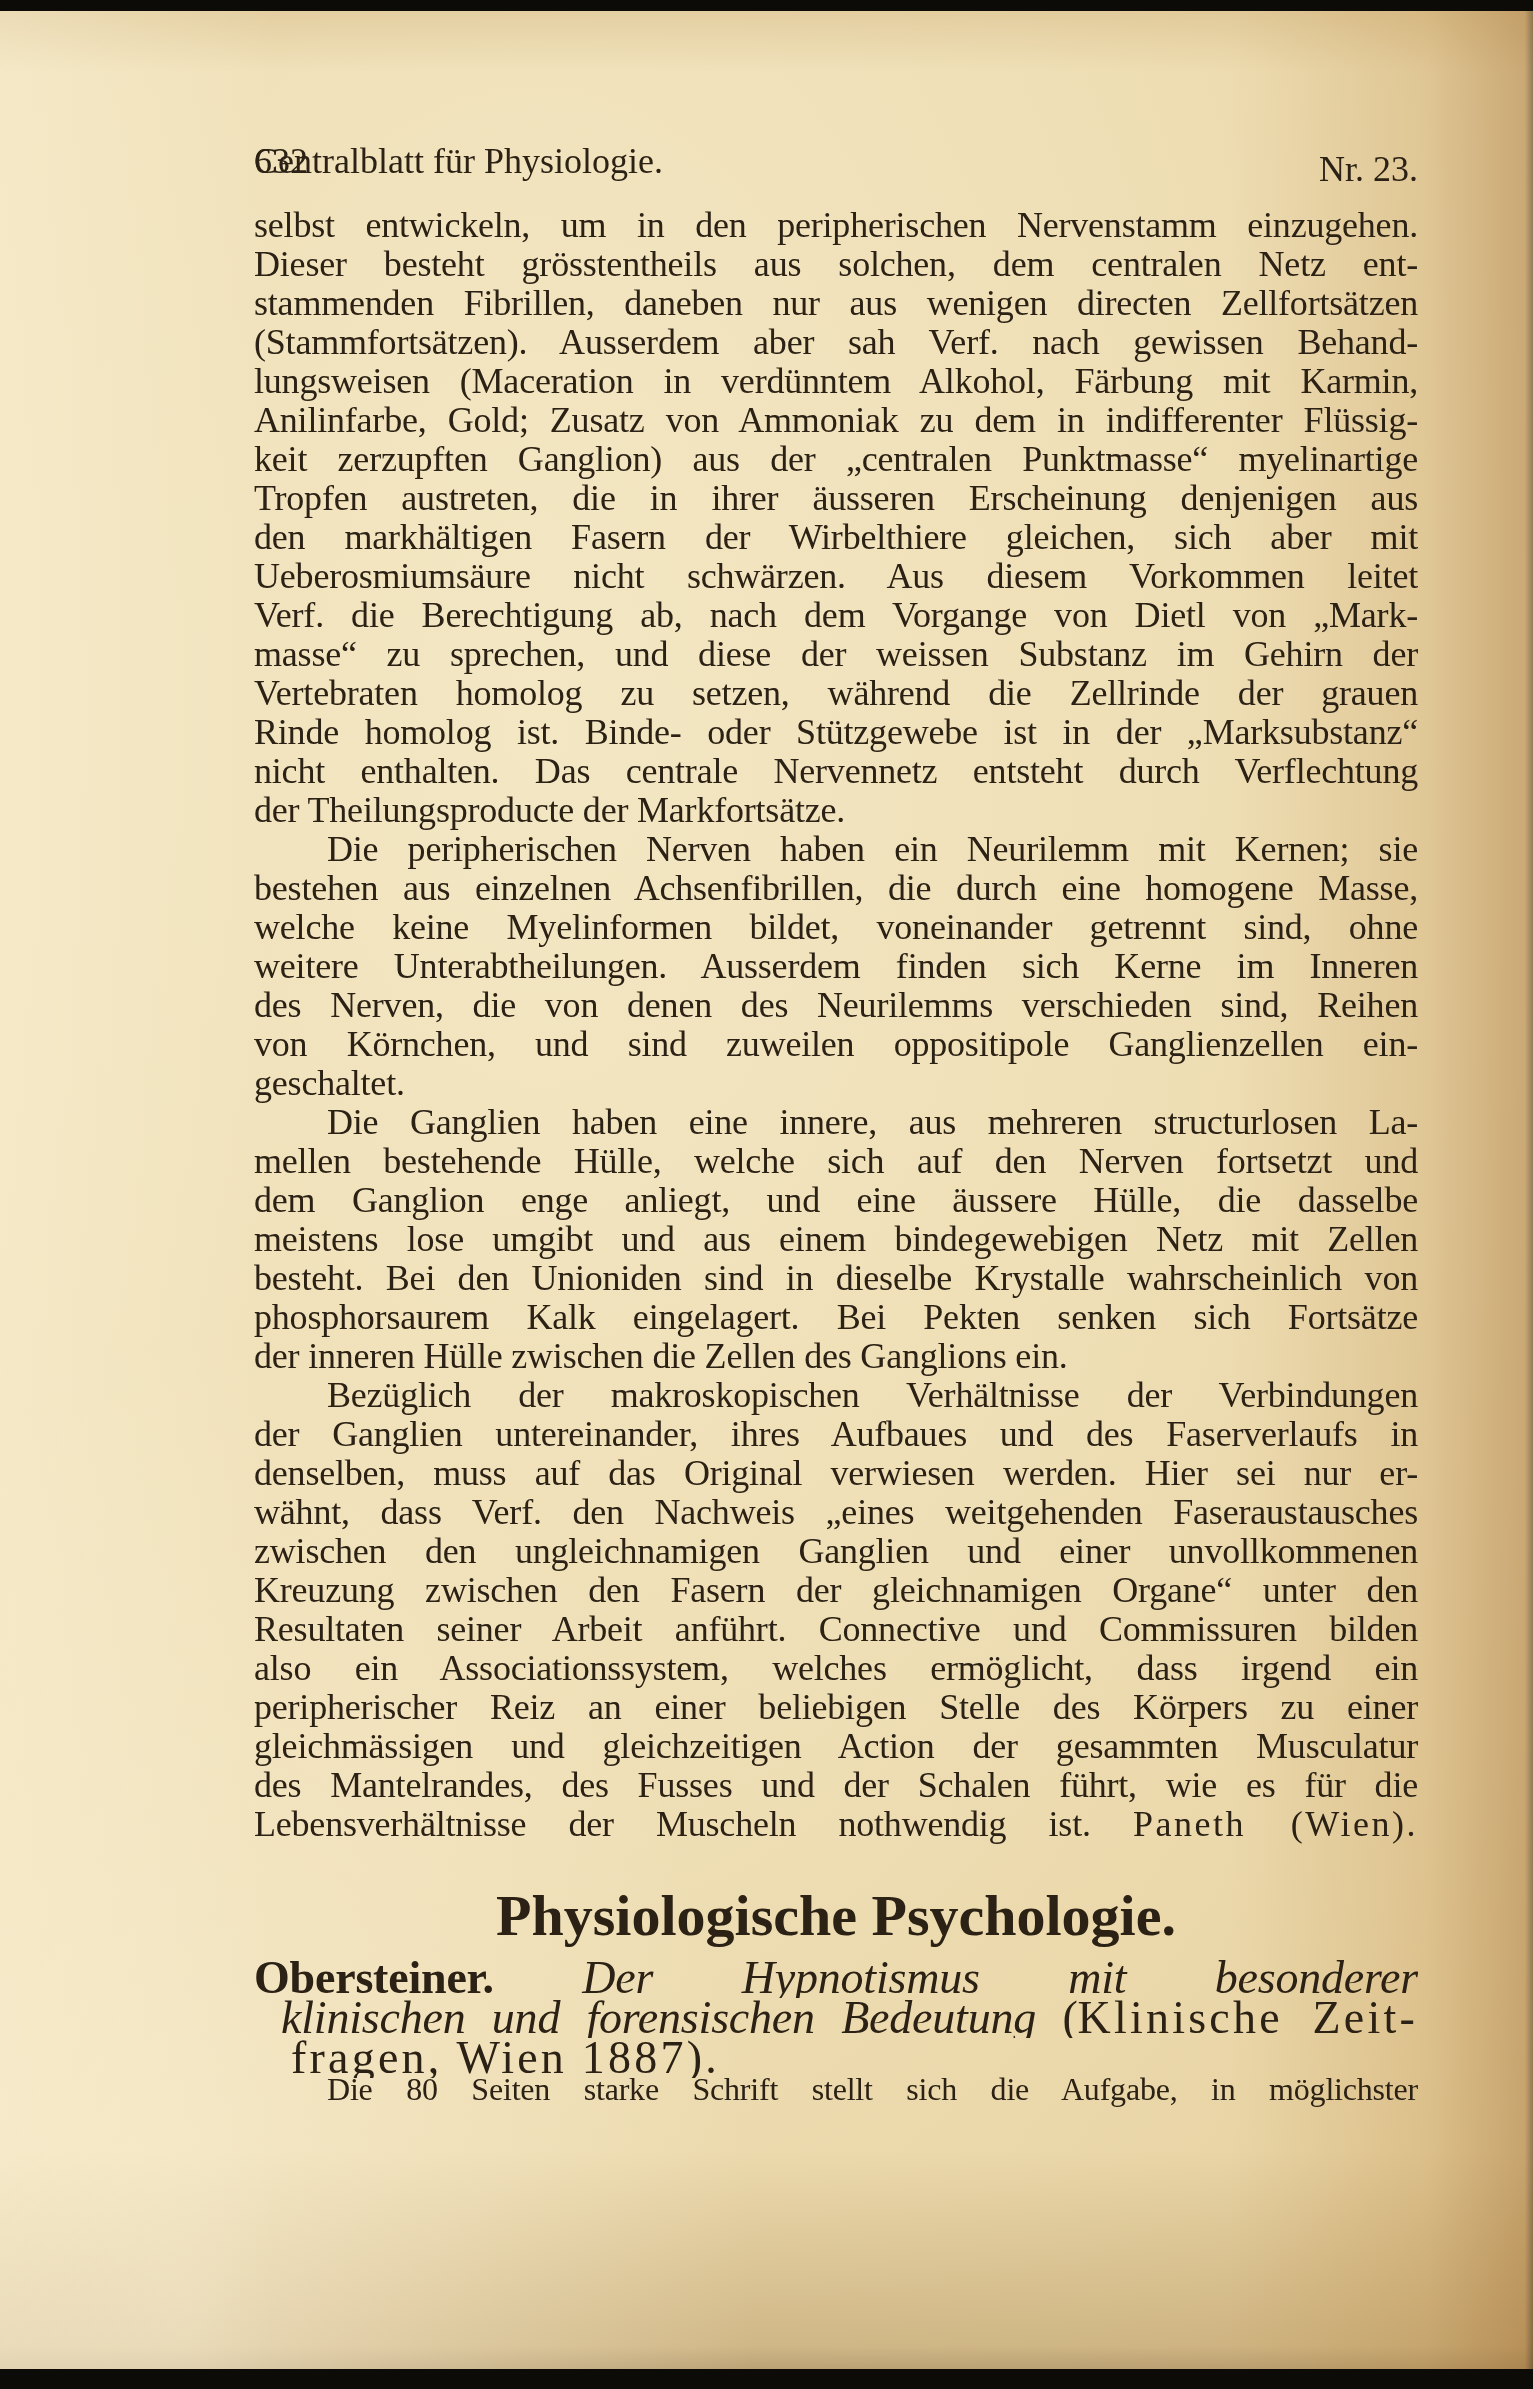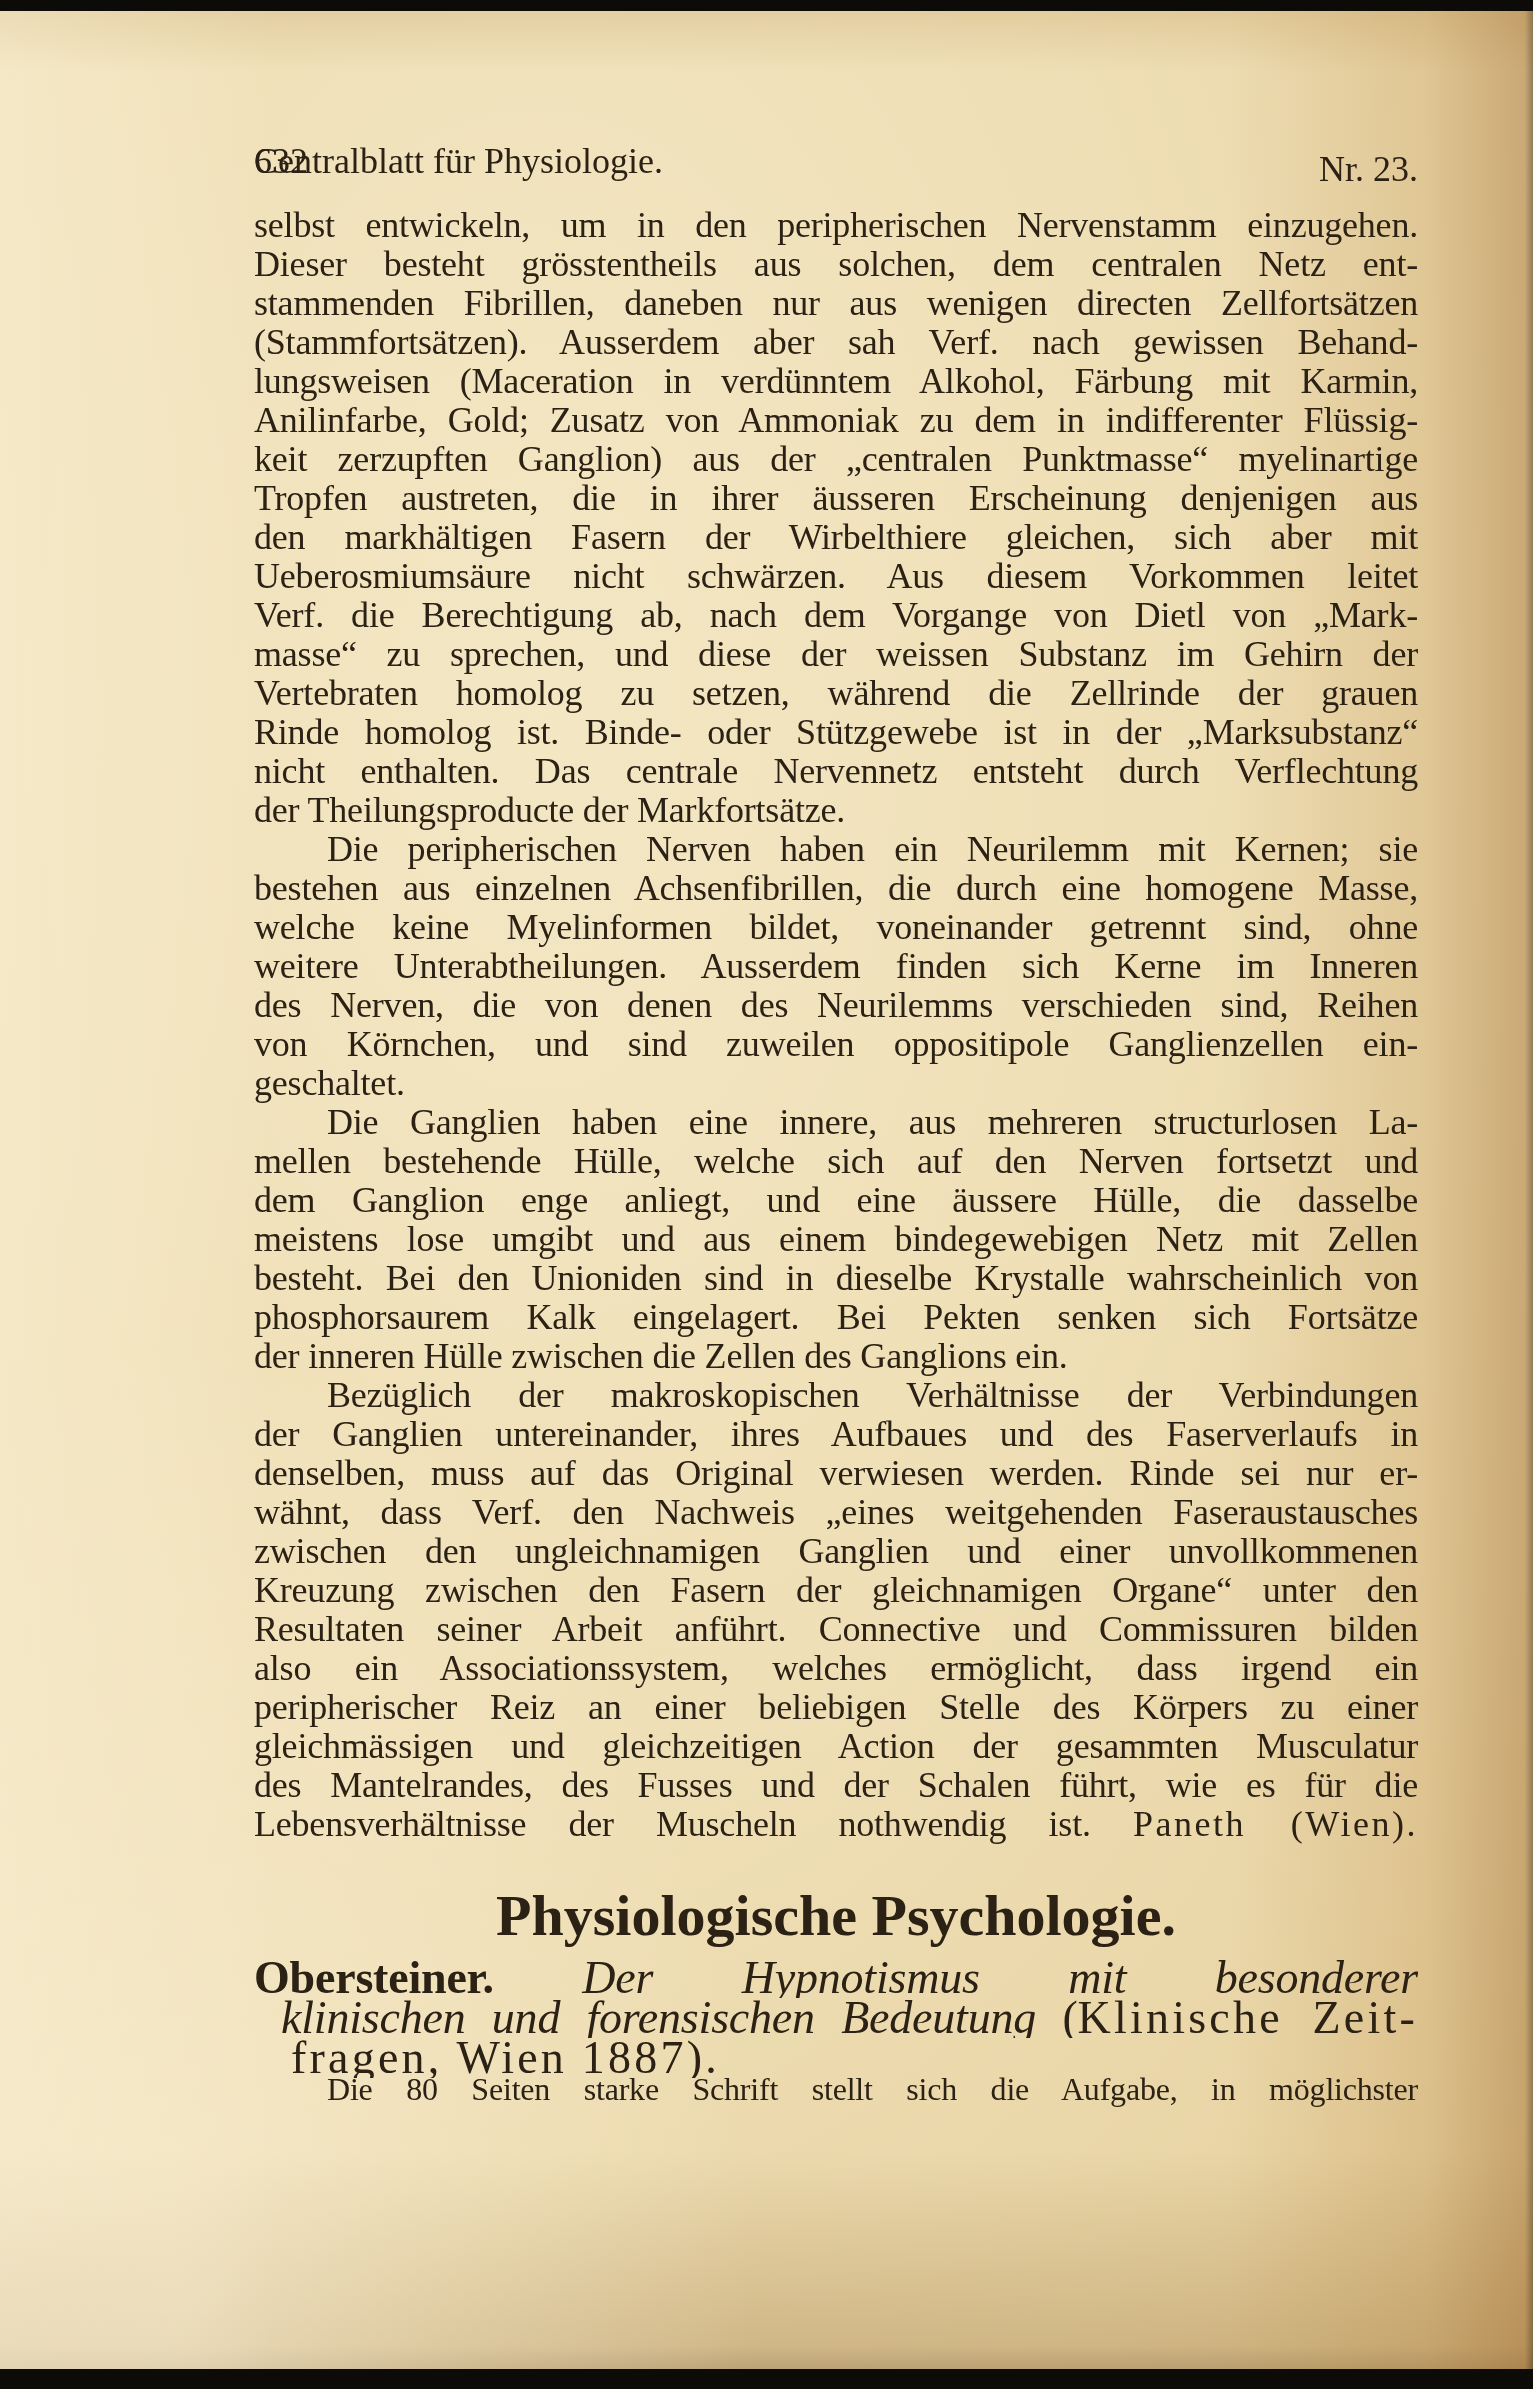--- a/index.html
+++ b/index.html
@@ -74,21 +74,21 @@
       <div class="line last">geschaltet.</div>
       <div class="line indent">Die Ganglien haben eine innere, aus mehreren structurlosen La-</div>
       <div class="line">mellen bestehende Hülle, welche sich auf den Nerven fortsetzt und</div>
       <div class="line">dem Ganglion enge anliegt, und eine äussere Hülle, die dasselbe</div>
       <div class="line">meistens lose umgibt und aus einem bindegewebigen Netz mit Zellen</div>
       <div class="line">besteht. Bei den Unioniden sind in dieselbe Krystalle wahrscheinlich von</div>
       <div class="line">phosphorsaurem Kalk eingelagert. Bei Pekten senken sich Fortsätze</div>
       <div class="line last">der inneren Hülle zwischen die Zellen des Ganglions ein.</div>
       <div class="line indent">Bezüglich der makroskopischen Verhältnisse der Verbindungen</div>
       <div class="line">der Ganglien untereinander, ihres Aufbaues und des Faserverlaufs in</div>
-      <div class="line">denselben, muss auf das Original verwiesen werden. Rinde sei nur er-</div>
+      <div class="line">denselben, muss auf das Original verwiesen werden. Hier sei nur er-</div>
       <div class="line">wähnt, dass Verf. den Nachweis „eines weitgehenden Faseraustausches</div>
       <div class="line">zwischen den ungleichnamigen Ganglien und einer unvollkommenen</div>
       <div class="line">Kreuzung zwischen den Fasern der gleichnamigen Organe“ unter den</div>
       <div class="line">Resultaten seiner Arbeit anführt. Connective und Commissuren bilden</div>
       <div class="line">also ein Associationssystem, welches ermöglicht, dass irgend ein</div>
       <div class="line">peripherischer Reiz an einer beliebigen Stelle des Körpers zu einer</div>
       <div class="line">gleichmässigen und gleichzeitigen Action der gesammten Musculatur</div>
       <div class="line">des Mantelrandes, des Fusses und der Schalen führt, wie es für die</div>
       <div class="line"><span>Lebensverhältnisse der Muscheln nothwendig ist.</span> <span class="spaced">Paneth (Wien).</span></div>
     </div>

